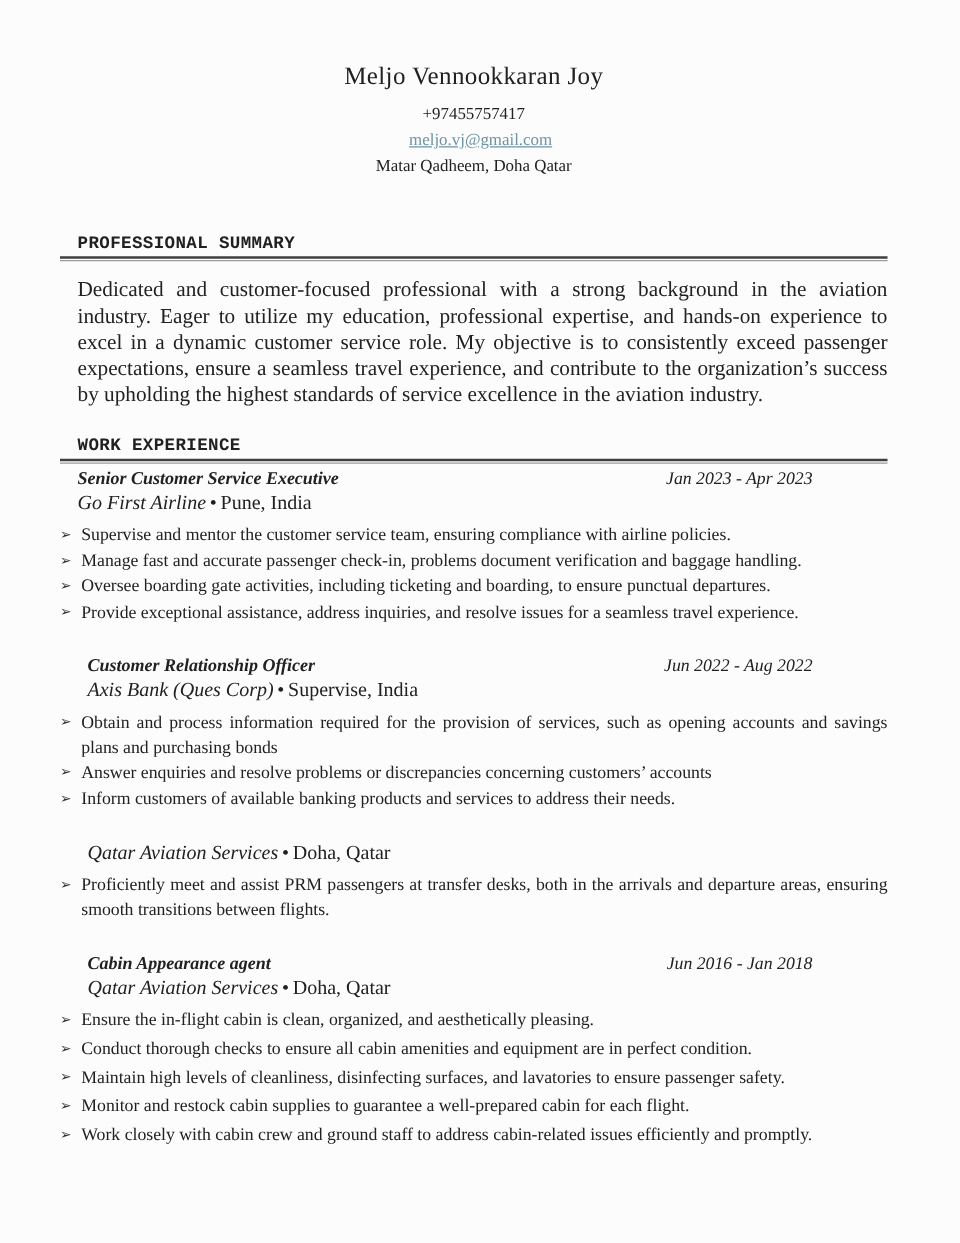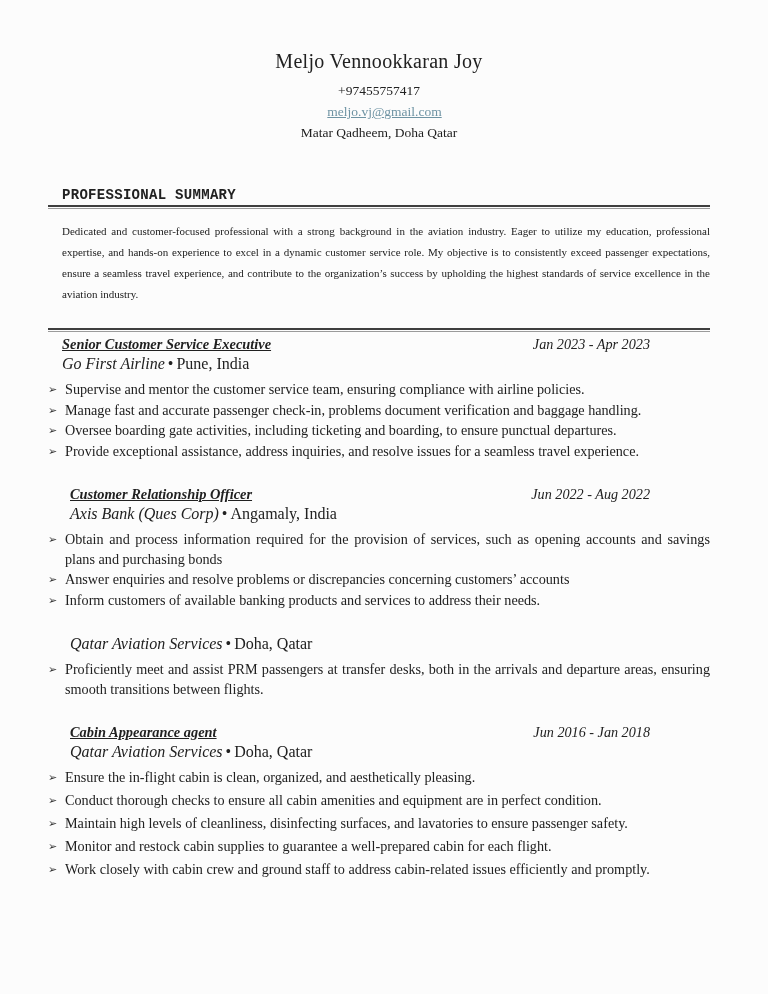--- a/index.html
+++ b/index.html
@@ -39,33 +39,33 @@
   }
   .rule {
     margin-top: 2px;
     height: 1px;
     border-top: 2px solid #3f3f3f;
     border-bottom: 1px solid #9b9b9b;
   }
   .summary-body {
     margin: 12px 0 0 0;
     padding-left: 14px;
-    font-size: 11px; line-height: 21px;
+    font-size: 17px; line-height: 21px;
     text-align: justify;
   }
   .experience { margin-top: 23px; }
   
   .job { margin-top: 25px; }
   .job.first { margin-top: 4px; }
   .job-head {
     display: flex; justify-content: space-between; align-items: baseline;
     padding-left: 14px; padding-right: 60px;
   }
   .job.indented .job-head, .job.indented .job-sub { padding-left: 22px; }
-  .job-title { font-weight: bold; font-style: italic; font-size: 14.4px; text-decoration: underline; }
+  .job-title { font-weight: bold; font-style: italic; font-size: 14.4px; }
   .job-dates { font-style: italic; font-size: 14.2px; white-space: nowrap; text-align: right; }
   .job-sub { padding-left: 14px; margin-top: 2px; font-size: 16px; }
   .company { font-style: italic; }
   .sep { margin: 0 3px; }
   .bullets { list-style: none; margin: 7px 0 0 0; padding: 0; }
   .bullets li {
     display: flex;
     font-size: 14.2px; line-height: 19.5px;
     margin-bottom: 1px;
   }
@@ -91,20 +91,21 @@
     <div class="line">Matar Qadheem, Doha Qatar</div>
   </header>
 
   <section class="summary">
     <h2 class="section-title">PROFESSIONAL SUMMARY</h2>
     <div class="rule"></div>
     <p class="summary-body">Dedicated and customer-focused professional with a strong background in the aviation industry. Eager to utilize my education, professional expertise, and hands-on experience to excel in a dynamic customer service role. My objective is to consistently exceed passenger expectations, ensure a seamless travel experience, and contribute to the organization’s success by upholding the highest standards of service excellence in the aviation industry.</p>
   </section>
 
   <section class="experience">
+    <h2 class="section-title">WORK EXPERIENCE</h2>
     <div class="rule"></div>
 
     <article class="job first">
       <div class="job-head">
         <span class="job-title">Senior Customer Service Executive</span>
         <span class="job-dates">Jan 2023 - Apr 2023</span>
       </div>
       <div class="job-sub">
         <span class="company">Go First Airline</span><span class="sep">•</span><span class="loc">Pune, India</span>
       </div>
@@ -127,21 +128,21 @@
           </li>
       </ul>
     </article>
 
     <article class="job indented">
       <div class="job-head">
         <span class="job-title">Customer Relationship Officer</span>
         <span class="job-dates">Jun 2022 - Aug 2022</span>
       </div>
       <div class="job-sub">
-        <span class="company">Axis Bank (Ques Corp)</span><span class="sep">•</span><span class="loc">Angamaly, India</span>
+        <span class="company">Axis Bank (Ques Corp)</span><span class="sep">•</span><span class="loc">Supervise, India</span>
       </div>
       <ul class="bullets">
         <li>
             <span class="arrow">➢</span>
             <span class="btext">Obtain and process information required for the provision of services, such as opening accounts and savings plans and purchasing bonds</span>
           </li>
         <li>
             <span class="arrow">➢</span>
             <span class="btext">Answer enquiries and resolve problems or discrepancies concerning customers’ accounts</span>
           </li>

